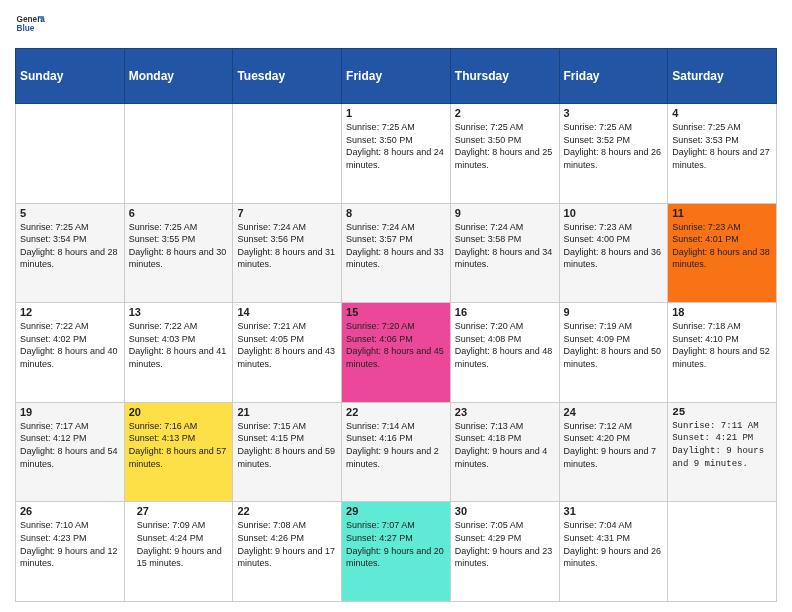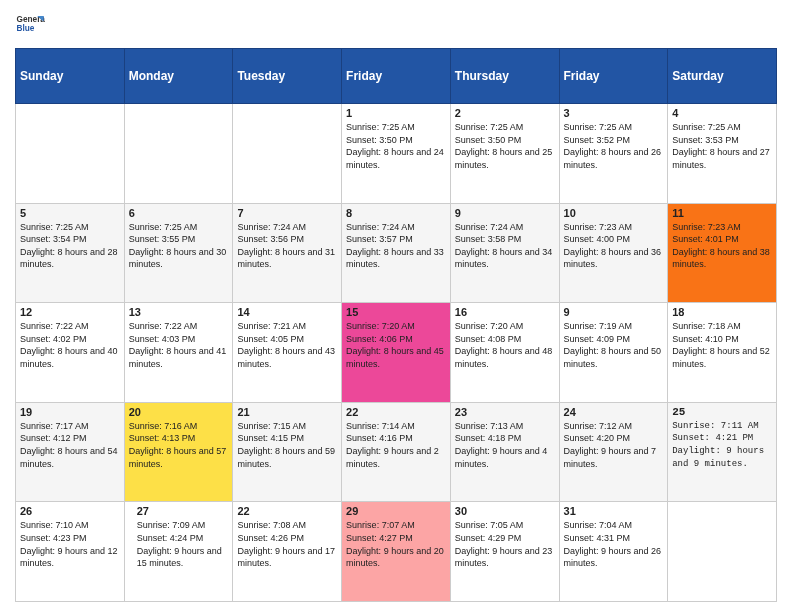--- a/index.html
+++ b/index.html
@@ -249,21 +249,21 @@
             <div class="day-info">Sunrise: 7:10 AM<br>Sunset: 4:23 PM<br>Daylight: 9 hours and 12 minutes.</div>
           </td>
           <td style="background: rgb(255, 255, 255); padding-left: 12px;">
             <span class="day-number">27</span>
             <div class="day-info">Sunrise: 7:09 AM<br>Sunset: 4:24 PM<br>Daylight: 9 hours and 15 minutes.</div>
           </td>
           <td style="background: rgb(255, 255, 255);">
             <span class="day-number">22</span>
             <div class="day-info">Sunrise: 7:08 AM<br>Sunset: 4:26 PM<br>Daylight: 9 hours and 17 minutes.</div>
           </td>
-          <td style="background: #fca5a5; margin-left: 16px;">
+          <td style="background: #5eead4; margin-left: 16px;">
             <span class="day-number">29</span>
             <div class="day-info">Sunrise: 7:07 AM<br>Sunset: 4:27 PM<br>Daylight: 9 hours and 20 minutes.</div>
           </td>
           <td style="background: rgb(255, 255, 255);">
             <span class="day-number">30</span>
             <div class="day-info">Sunrise: 7:05 AM<br>Sunset: 4:29 PM<br>Daylight: 9 hours and 23 minutes.</div>
           </td>
           <td style="background: rgb(255, 255, 255);">
             <span class="day-number">31</span>
             <div class="day-info">Sunrise: 7:04 AM<br>Sunset: 4:31 PM<br>Daylight: 9 hours and 26 minutes.</div>

